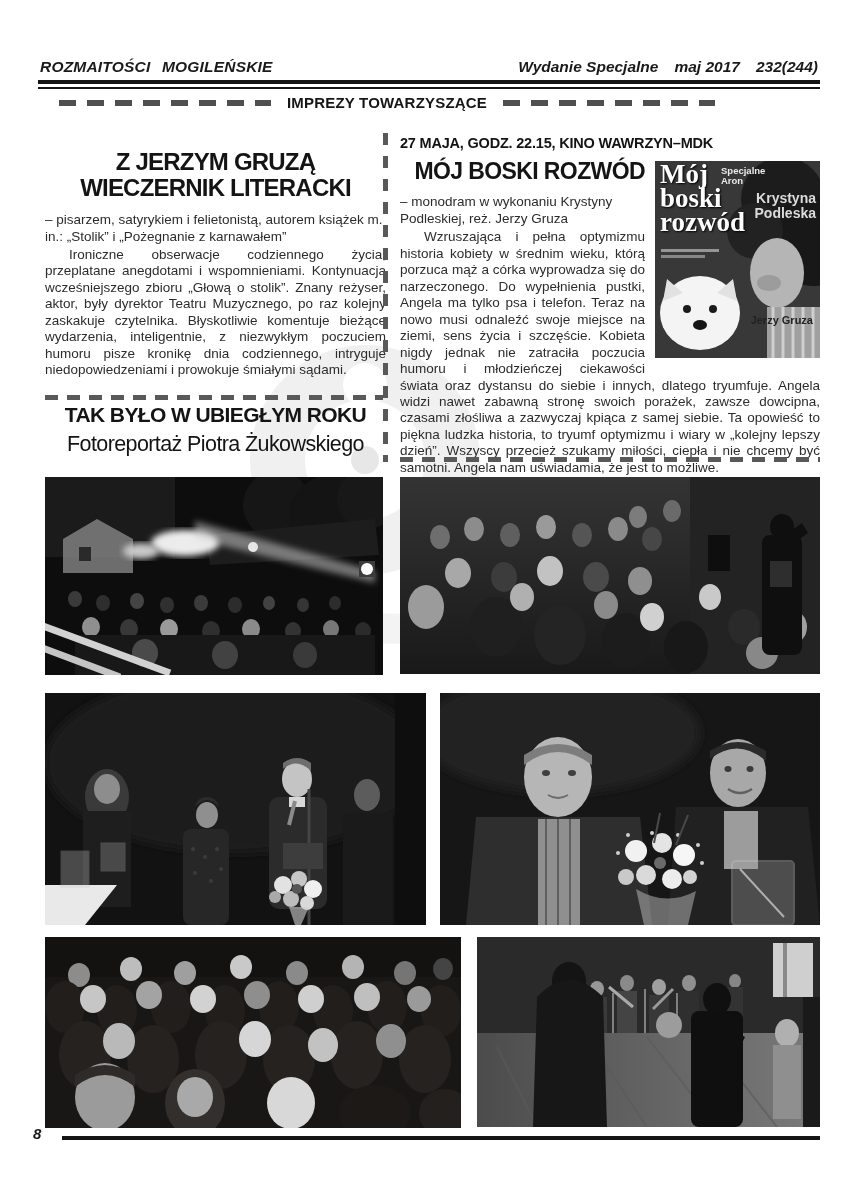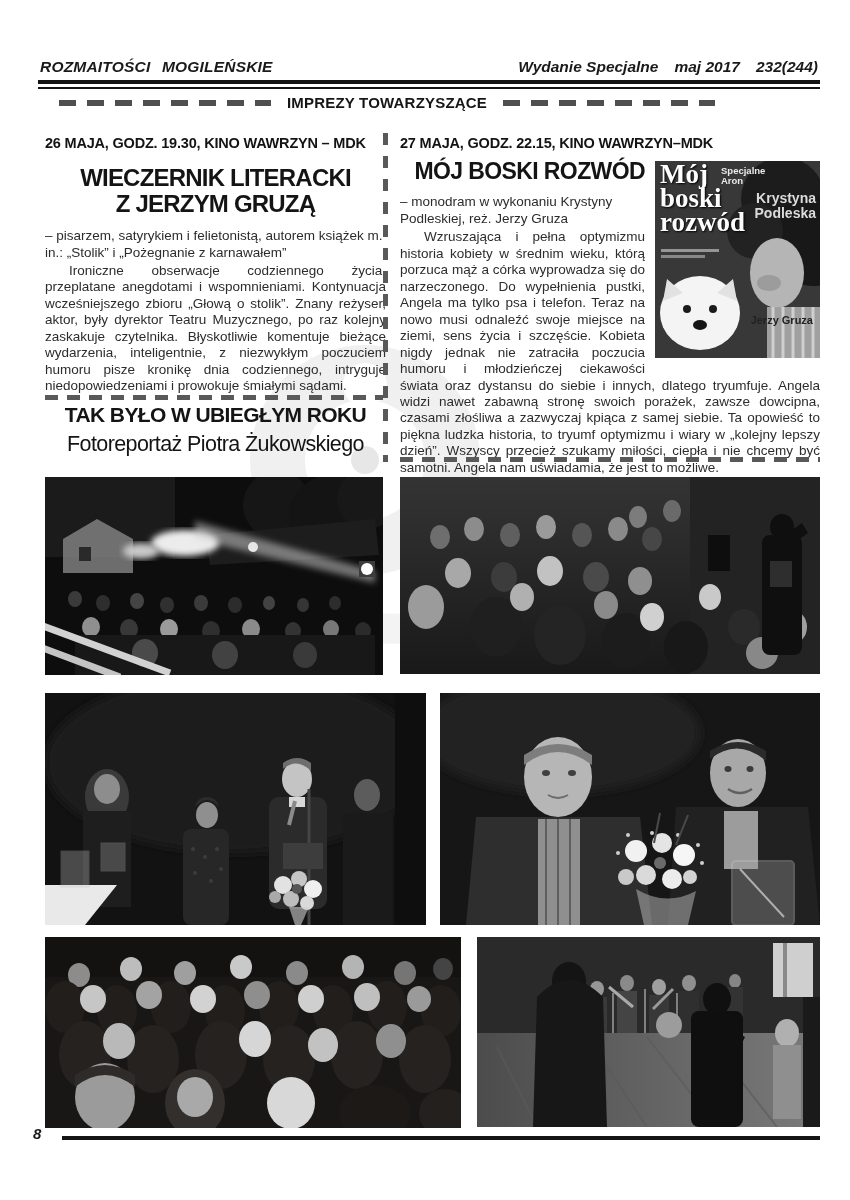--- a/index.html
+++ b/index.html
@@ -88,24 +88,23 @@
   </div>
   <div class="layer rule-double"></div>
 
   <div class="layer banner">
     <span class="dash-strip"></span>
     <span class="banner-label">IMPREZY TOWARZYSZĄCE</span>
     <span class="dash-strip"></span>
   </div>
 
   <div class="layer left-article">
-    <div class="date-line">26 MAJA, GODZ. 19.30, KINO WAWRZYN – MDK</div>
     <div class="art-title">
+      <div>Z JERZYM GRUZĄ</div>
       <div>WIECZERNIK LITERACKI</div>
-      <div>Z JERZYM GRUZĄ</div>
     </div>
     <div class="lead">– pisarzem, satyrykiem i felietonistą, autorem książek m. in.: „Stolik” i „Pożegnanie z karnawałem”</div>
     <div class="body-text">Ironiczne obserwacje codziennego życia, przeplatane anegdotami i wspomnieniami. Kontynuacja wcześniejszego zbioru „Głową o stolik”. Znany reżyser, aktor, były dyrektor Teatru Muzycznego, po raz kolejny zaskakuje czytelnika. Błyskotliwie komentuje bieżące wydarzenia, inteligentnie, z niezwykłym poczuciem humoru pisze kronikę dnia codziennego, intryguje niedopowiedzeniami i prowokuje śmiałymi sądami.</div>
   </div>
 
   <div class="layer dash-h dash-left"></div>
 
   <div class="layer promo">
     <div class="promo-1">TAK BYŁO W UBIEGŁYM ROKU</div>
     <div class="promo-2">Fotoreportaż Piotra Żukowskiego</div>

